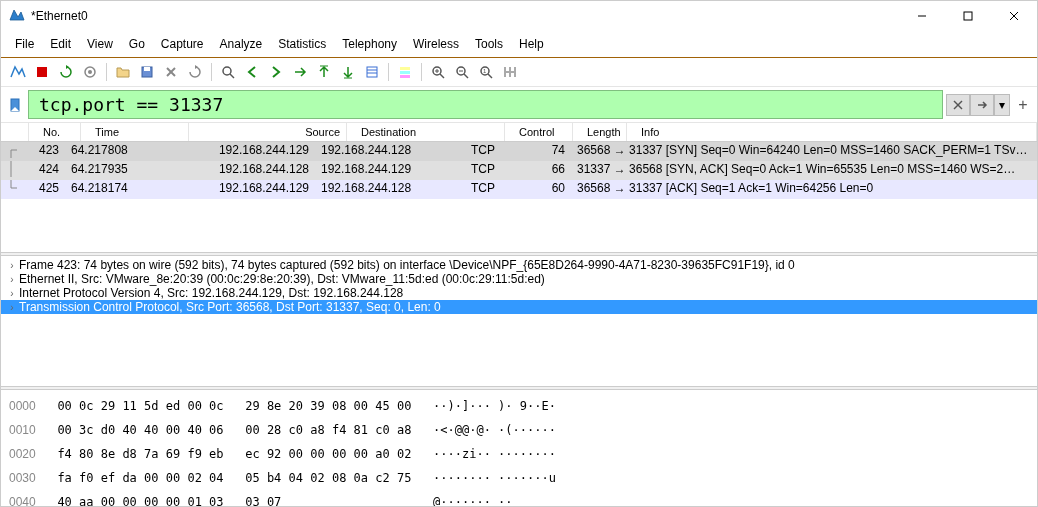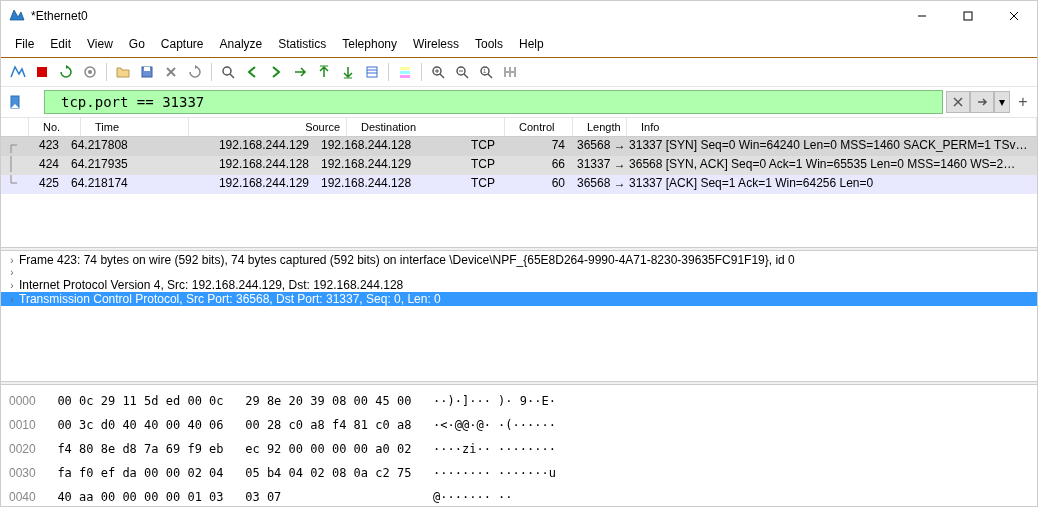--- a/index.html
+++ b/index.html
@@ -10,21 +10,21 @@
   .titlebar .spacer { flex: 1; }
   .winbtn { width: 46px; height: 30px; display: flex; align-items: center; justify-content: center; font-size: 14px; }
   .menubar { display: flex; padding: 2px 6px; border-bottom: 1px solid #a16207; }
   .menubar div { padding: 4px 8px; font-size: 12px; }
   .toolbar { display: flex; align-items: center; padding: 3px 6px; gap: 2px; border-bottom: 1px solid #e5e5e5; }
   .tbtn { width: 22px; height: 22px; display:flex; align-items:center; justify-content:center; border-radius:2px; }
   .tbtn svg { width:16px; height:16px; }
   .tsep { width:1px; height:18px; background:#d0d0d0; margin:0 3px; }
   .filterbar { display:flex; align-items:center; padding: 3px 4px; gap:3px; border-bottom:1px solid #e5e5e5; }
   .filterbar .fbtn { width:20px; height:20px; display:flex;align-items:center;justify-content:center;}
-  .filterinput { flex:1; background:#afffaf; border:1px solid #7fbf7f; padding:3px 16px; font-family: Consolas, monospace; font-size:14px; outline:none;margin-left:16px; }
+  .filterinput { flex:1; background:#afffaf; border:1px solid #7fbf7f; padding:3px 10px; font-family: Consolas, monospace; font-size:18px; outline:none; }
   .headerrow { display:flex; background:#fff; border-bottom:1px solid #ccc; font-size:11px; }
   .headerrow div { padding:3px 6px; border-right:1px solid #e5e5e5; overflow:hidden; white-space:nowrap;margin-left:8px; }
   .packetlist { flex:0 0 auto; height:110px; overflow:auto; font-family: Consolas, monospace; font-size:12px; }
   .prow { display:flex; background:#e0e0e0; }
   .prow div { padding:1px 6px; overflow:hidden; white-space:nowrap; }
   .prow.sel1 { background:#d6d6d6; }
   .prow.sel2 { background:#e0e0e0; }
   .prow.normal { background:#e8e8ff; }
   .col-tree { width:20px; padding:0 !important; position:relative;}
   .col-no { width:44px; text-align:right;}
@@ -295,20 +295,21 @@
 
 <div class="pane-div"></div>
 
 <div class="details" id="details-pane">
     <div class="drow">
       <span class="exp">›</span>
       <span>Frame 423: 74 bytes on wire (592 bits), 74 bytes captured (592 bits) on interface \Device\NPF_{65E8D264-9990-4A71-8230-39635FC91F19}, id 0</span>
     </div>
     <div class="drow">
       <span class="exp">›</span>
+      <span>Ethernet II, Src: VMware_8e:20:39 (00:0c:29:8e:20:39), Dst: VMware_11:5d:ed (00:0c:29:11:5d:ed)</span>
     </div>
     <div class="drow">
       <span class="exp">›</span>
       <span>Internet Protocol Version 4, Src: 192.168.244.129, Dst: 192.168.244.128</span>
     </div>
     <div class="drow selected">
       <span class="exp">›</span>
       <span>Transmission Control Protocol, Src Port: 36568, Dst Port: 31337, Seq: 0, Len: 0</span>
     </div>
   </div>

